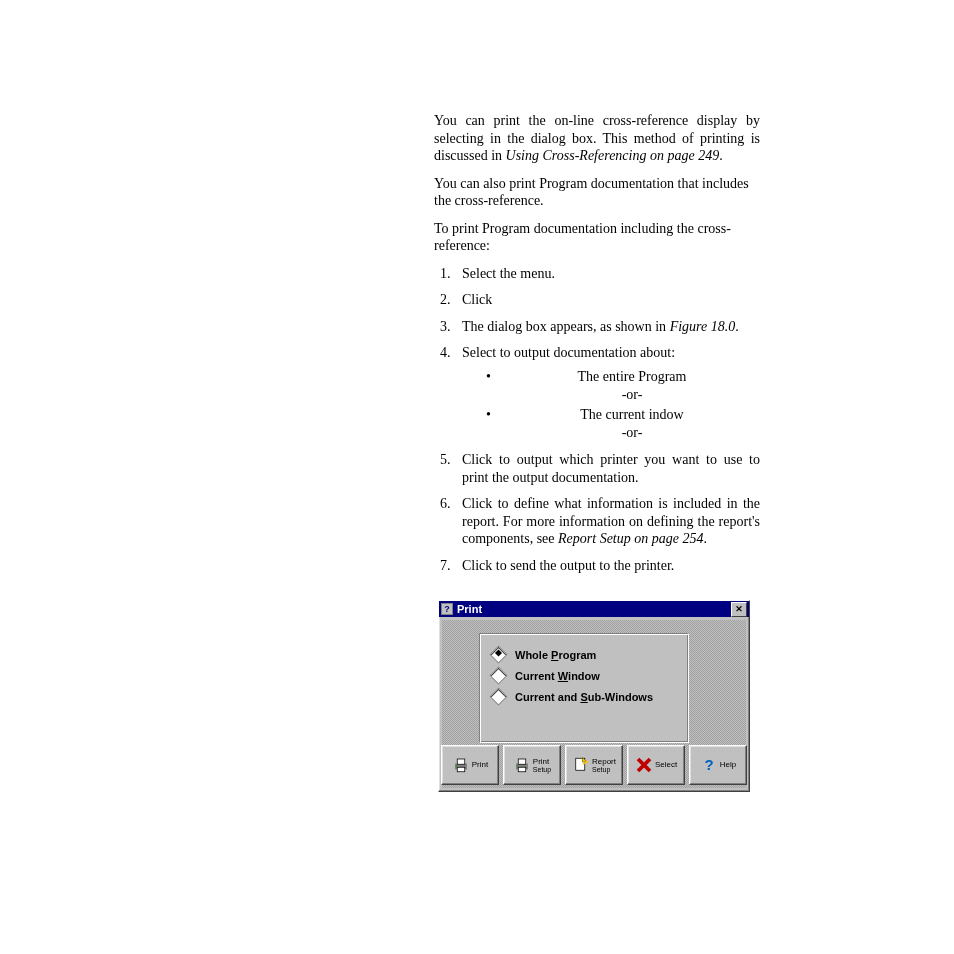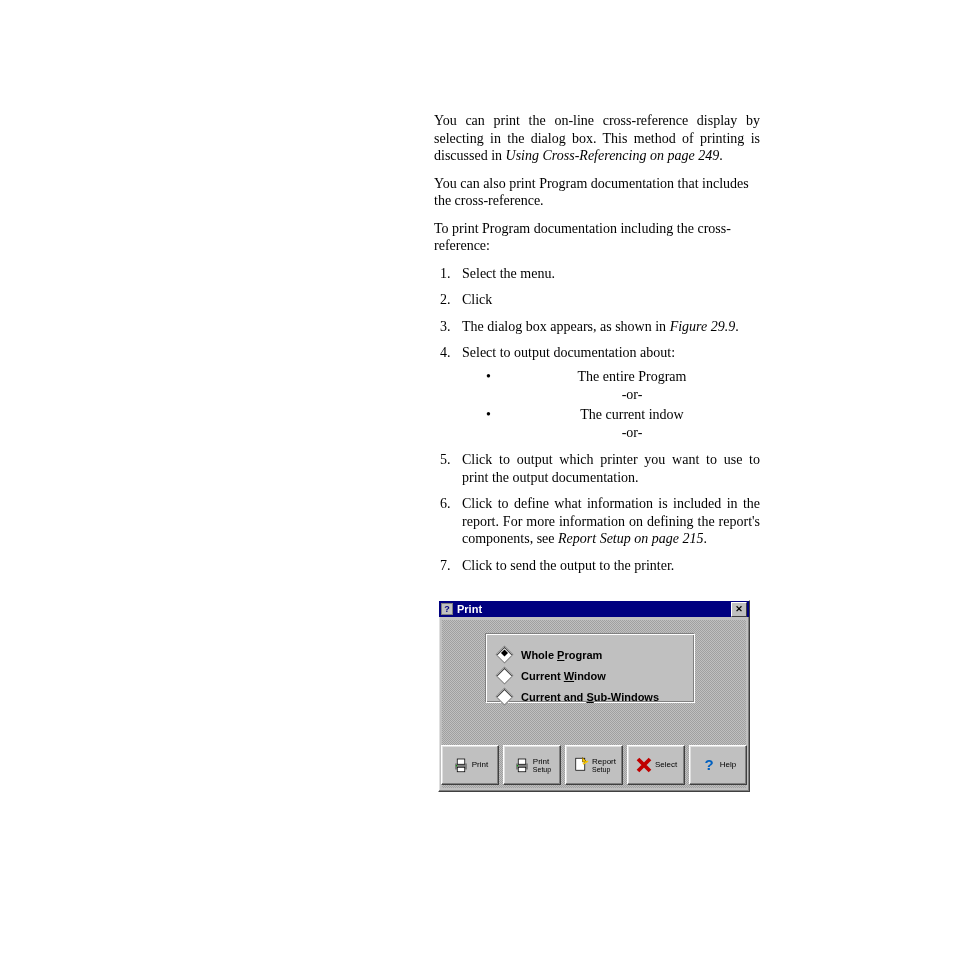--- a/index.html
+++ b/index.html
@@ -81,22 +81,22 @@
     height: calc(100% - 16px);
   }
   .dither {
     position: absolute;
     inset: 3px;
     background:
       repeating-conic-gradient(#c0c0c0 0% 25%, #a0a0a0 0% 50%) 0 0 / 2px 2px;
   }
   .group {
     position: absolute;
-    left: 46px; top: 16px;
-    width: 210px; height: 70px;
+    left: 40px; top: 16px;
+    width: 210px; height: 110px;
     border: 1px solid #808080;
     border-right-color: #fff;
     border-bottom-color: #fff;
     box-shadow: inset 1px 1px 0 #fff, inset -1px -1px 0 #808080;
     background: #c0c0c0;
     padding: 10px 12px;
     box-sizing: border-box;
   }
   .radio-row {
     display: flex;
@@ -161,32 +161,32 @@
     <span>You can print the on-line cross-reference display by selecting </span>
     <span> in the </span>
     <span> dialog box. This method of printing is discussed in </span><em>Using Cross-Referencing on page 249</em><span>.</span>
   </p>
   <p class="no-just">You can also print Program documentation that includes the cross-reference.</p>
   <p class="no-just">To print Program documentation including the cross-reference:</p>
 
   <ol class="steps">
     <li class="no-just"><span>Select the </span><span> menu.</span></li>
     <li class="no-just"><span>Click</span></li>
-    <li class="no-just"><span>The </span><span> dialog box appears, as shown in </span><em>Figure 29.9</em><span>.</span></li>
+    <li class="no-just"><span>The </span><span> dialog box appears, as shown in </span><em>Figure 18.0</em><span>.</span></li>
     <li class="no-just">
       <span>Select to output documentation about:</span>
       <ul class="bullets">
         <li style="white-space:pre-line">The entire Program
 -or-</li>
         <li style="white-space:pre-line">The current indow
 -or-</li>
       </ul>
     </li>
     <li><span>Click </span><span> to output which printer you want to use to print the output documentation.</span></li>
-    <li><span>Click </span><span> to define what information is included in the report. For more information on defining the report's components, see </span><em>Report Setup on page 215</em><span>.</span></li>
+    <li><span>Click </span><span> to define what information is included in the report. For more information on defining the report's components, see </span><em>Report Setup on page 254</em><span>.</span></li>
     <li class="no-just"><span>Click </span><span> to send the output to the printer.</span></li>
   </ol>
 </div>
 
 <div class="dialog-wrap">
   <div class="titlebar">
     <span class="sysicon">?</span>
     <span class="title">Print</span>
     <span class="closebtn">✕</span>
   </div>

